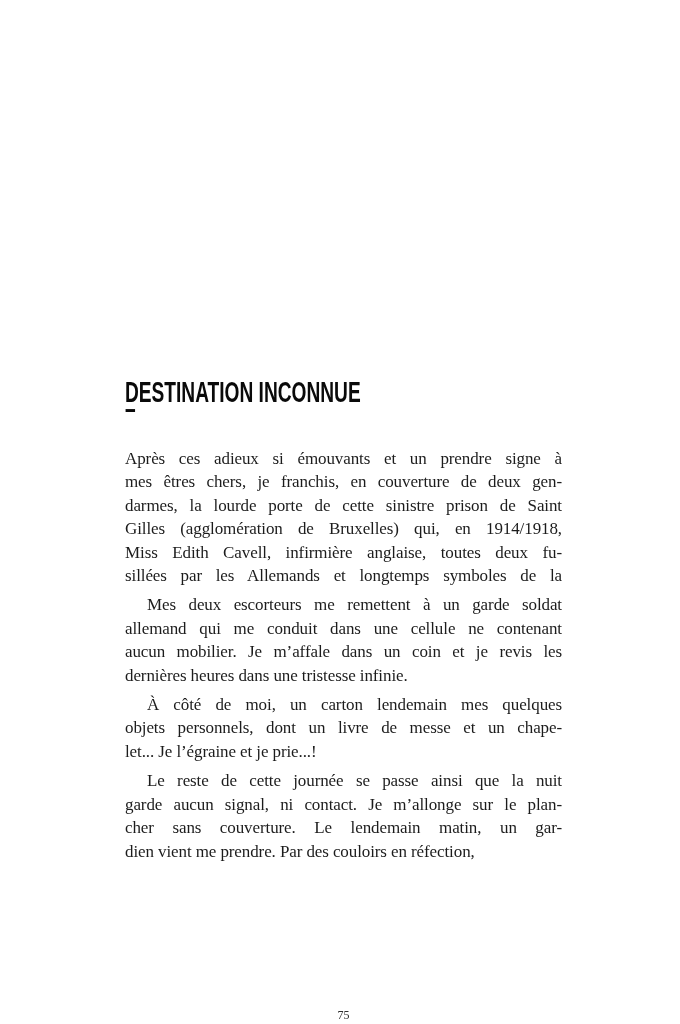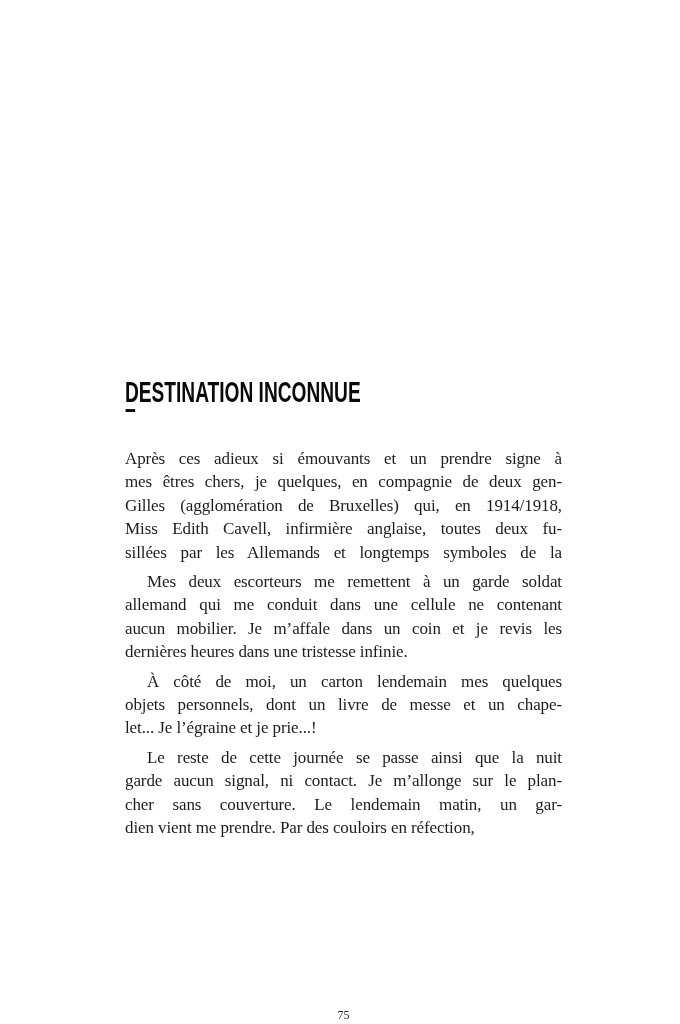--- a/index.html
+++ b/index.html
@@ -79,21 +79,22 @@
 </style>
 </head>
 <body>
 
 <div class="page">
   <h1 class="chapter-title">DESTINATION INCONNUE</h1>
   <div class="title-dash">–</div>
   <div class="body-text" id="body-text">
       <div class="paragraph">
         <div class="line">Après ces adieux si émouvants et un prendre signe à</div>
-        <div class="line">mes êtres chers, je quelques, en compagnie de deux gen-</div>
+        <div class="line">mes êtres chers, je franchis, en couverture de deux gen-</div>
+        <div class="line">darmes, la lourde porte de cette sinistre prison de Saint</div>
         <div class="line">Gilles (agglomération de Bruxelles) qui, en 1914/1918,</div>
         <div class="line">Miss Edith Cavell, infirmière anglaise, toutes deux fu-</div>
         <div class="line">sillées par les Allemands et longtemps symboles de la</div>
       </div>
       <div class="paragraph">
         <div class="line indent">Mes deux escorteurs me remettent à un garde soldat</div>
         <div class="line">allemand qui me conduit dans une cellule ne contenant</div>
         <div class="line">aucun mobilier. Je m’affale dans un coin et je revis les</div>
         <div class="line last">dernières heures dans une tristesse infinie.</div>
       </div>

